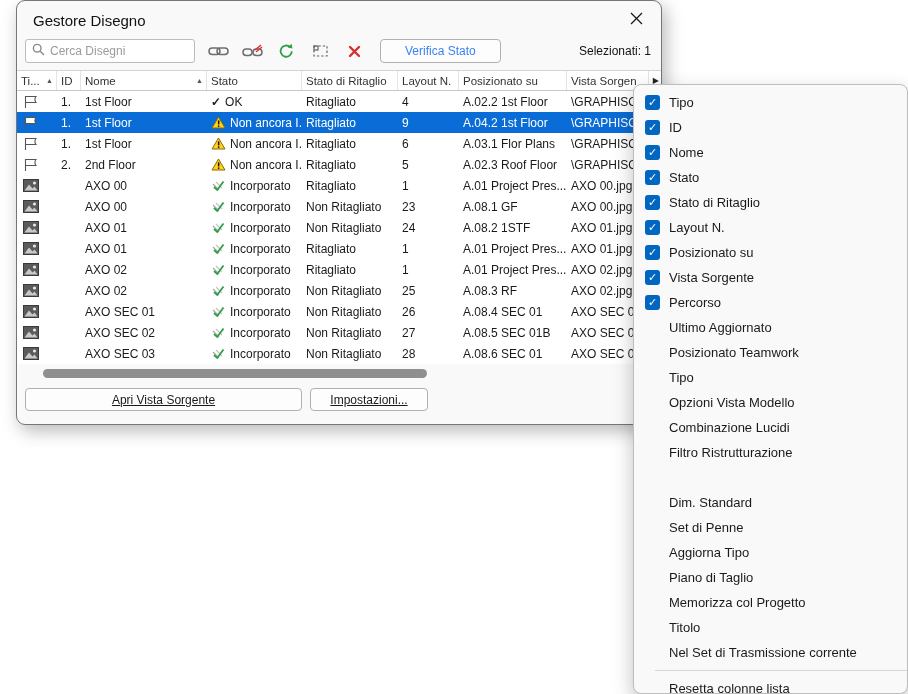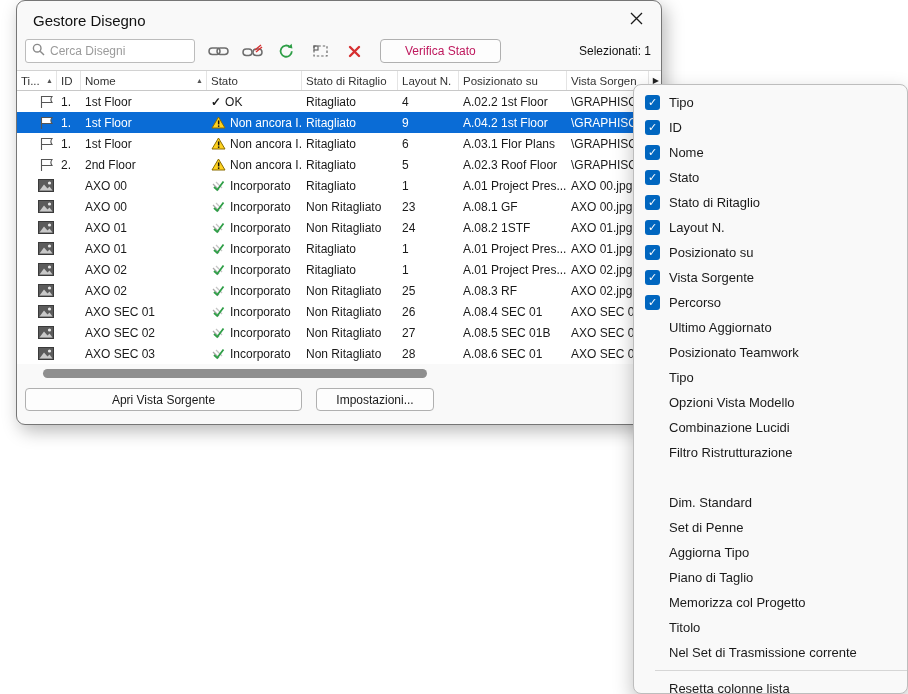--- a/index.html
+++ b/index.html
@@ -33,38 +33,38 @@
     font-size:12px; font-family:inherit; color:#333;
   }
   .searchbox input::placeholder { color:#9b9b9b; }
   .tool-icons { display:flex; align-items:center; gap:7px; margin-left:10px; }
   .tool-btn {
     width:27px; height:24px; border:none; background:transparent; padding:0;
     display:flex; align-items:center; justify-content:center; cursor:pointer;
   }
   .verify-btn {
     margin-left:12px; height:24px; padding:0 24px; border:1px solid #b0b0b0; border-radius:4px;
-    background:#fdfdfd; font-size:12px; font-family:inherit; color:#be185d; cursor:pointer;
+    background:#fdfdfd; font-size:12px; font-family:inherit; color:#3b82f6; cursor:pointer;
   }
   .selected-count { margin-left:auto; font-size:12px; color:#111; }
 
   
   .table { flex:none; background:#fff; border-top:1px solid #d2d2d2; position:relative; }
   .thead {
     display:flex; height:20px; align-items:stretch; background:#fff;
     border-bottom:1px solid #c8c8c8; position:relative; padding-right:12px;
   }
   .hcell {
     display:flex; align-items:center; border-right:1px solid #e4e4e4;
     padding:0 3px 0 4px; font-size:11.5px; color:#333; overflow:hidden; white-space:nowrap;
   }
   .sort { font-size:7px; color:#555; margin-left:auto; padding-left:2px; }
   .scroll-right { position:absolute; right:2px; top:5px; font-size:8px; color:#222; }
 
-  .c-type   { width:40px;  flex:none;justify-content:flex-end; }
+  .c-type   { width:40px;  flex:none; }
   .c-id     { width:24px;  flex:none; }
   .c-name   { width:126px; flex:none; }
   .c-status { width:95px;  flex:none; }
   .c-crop   { width:96px;  flex:none; }
   .c-layout { width:61px;  flex:none; }
   .c-placed { width:108px; flex:none; }
   .c-source { flex:1; justify-content:flex-start; }
 
   .trow { display:flex; height:21px; align-items:stretch; font-size:12px; color:#1a1a1a; background:#fff; }
   .trow.selected { background:#0a6cd6; color:#fff; }
@@ -74,21 +74,21 @@
   }
   .c.c-type { padding-left:6px; }
   .c.c-source { padding-right:5px; }
   .sicon { display:flex; margin-right:4px; flex:none; }
   .ticon { display:flex; }
   .okmark { font-weight:bold; font-size:12px; }
 
   .hscroll { height:10px; margin:5px 4px 0 4px; position:relative; flex:none; }
   .hthumb { position:absolute; left:22px; top:0; width:384px; height:9px; background:#8f8f8f; border-radius:5px; cursor:pointer; }
 
-  .footer { display:flex; gap:14px; padding:9px 8px 0 8px; flex:none; }
+  .footer { display:flex; gap:8px; padding:9px 8px 0 8px; flex:none;text-decoration:underline; }
   .footer-btn {
     height:23px; border:1px solid #b0b0b0; border-radius:4px; background:#fdfdfd;
     font-size:12px; font-family:inherit; color:#1a1a1a; cursor:pointer;
   }
   .open-btn { width:277px; }
   .settings-btn { width:118px; }
 
   
   .context-menu {
     position:absolute; left:633px; top:84px; width:275px; height:610px;

